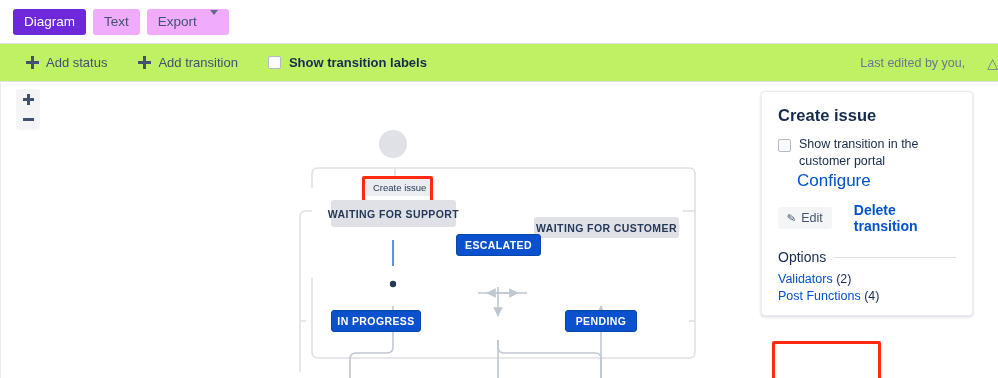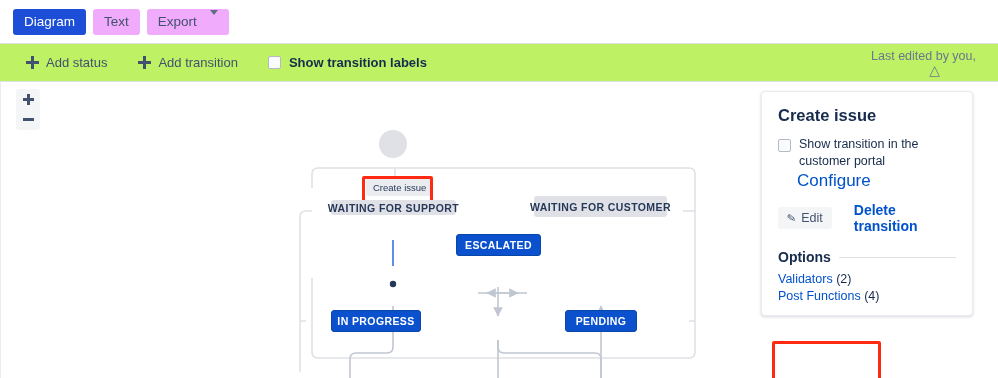--- a/index.html
+++ b/index.html
@@ -29,21 +29,21 @@
     padding: 0 11px;
     border-radius: 3px;
     font-size: 13.5px;
     color: #42526E;
     background: #f0abfc;
     margin-right: 7px;
     cursor: pointer;
     white-space: nowrap;
   }
   .tab.active {
-    background: #1d4ed8;
+    background: #6d28d9;
     color: #ffffff;
   }
   .tab.export { display: flex; align-items: flex-start; gap: 13px; }
   .caret {
     display: inline-block;
     width: 0; height: 0;
     border-left: 4px solid transparent;
     border-right: 4px solid transparent;
     border-top: 5px solid #5E6C84;
     position: relative; top: 1px;
@@ -83,25 +83,23 @@
   .checkbox {
     width: 11px; height: 11px;
     border: 1px solid #B3BAC5;
     background: #FAFBFC;
     border-radius: 2px;
     margin-right: 8px;
     display: inline-block;
   }
   .toolbar-right {
     margin-left: auto;
-    margin-right: 22px;
-    display: flex; align-items: center;
+    display: flex; 
     font-size: 12.5px;
     color: #6B778C;
-    flex-direction: column;
   }
   .dblchev {
     margin-left: 22px;
     color: #6B778C;
     font-size: 14px;
     cursor: pointer;
     line-height: 1;
   }
 
   
@@ -231,21 +229,21 @@
     font-size: 12.5px;
     color: #42526E;
     cursor: pointer;
   }
   .pencil { font-size: 11px; transform: rotate(-8deg); display:inline-block; }
   .delete-link { margin-left: 22px; font-size: 14px; font-weight: bold; }
   .options-head {
     display: flex; align-items: center; gap: 8px;
     margin-top: 15px;
   }
-  .options-head .ttl { font-size: 14px; font-weight: bold; color: #172B4D; }
+  .options-head .ttl { font-size: 14px; font-weight: normal; color: #172B4D; }
   .options-head .rule { flex: 1; height: 1px; background: #DFE1E6; }
   .opt-list { margin-top: 6px; }
   .opt-row {
     font-size: 12.5px;
     line-height: 17px;
     color: #172B4D;
     white-space: nowrap;
   }
   .opt-row .lk { color: #0052CC; cursor: pointer; }
   #options-redbox {
@@ -357,25 +355,25 @@
       </g>
     </svg>
 
     <div class="start-circle" style="left:379px; top:48px;"></div>
 
     <div class="trans-label" style="left:366px; top:97px;">
       <span>Create issue</span>
     </div>
     <div class="redbox" style="left:362px; top:94px; width:65px; height:26px;"></div>
 
-    <div class="node gray" style="left:331px; top:118px; width:125px; height:15px;">
+    <div class="node gray" style="left:331px; top:118px; width:125px; height:27px;">
       <span>WAITING FOR SUPPORT</span>
     </div>
 
-    <div class="node gray" style="left:534px; top:114px; width:133px; height:21px;">
+    <div class="node gray" style="left:534px; top:135px; width:145px; height:21px;">
       <span>WAITING FOR CUSTOMER</span>
     </div>
 
     <div class="node blue" style="left:456px; top:152px; width:85px; height:22px;">
       <span>ESCALATED</span>
     </div>
 
     <div class="node blue" style="left:565px; top:228px; width:72px; height:22px;">
       <span>PENDING</span>
     </div>

